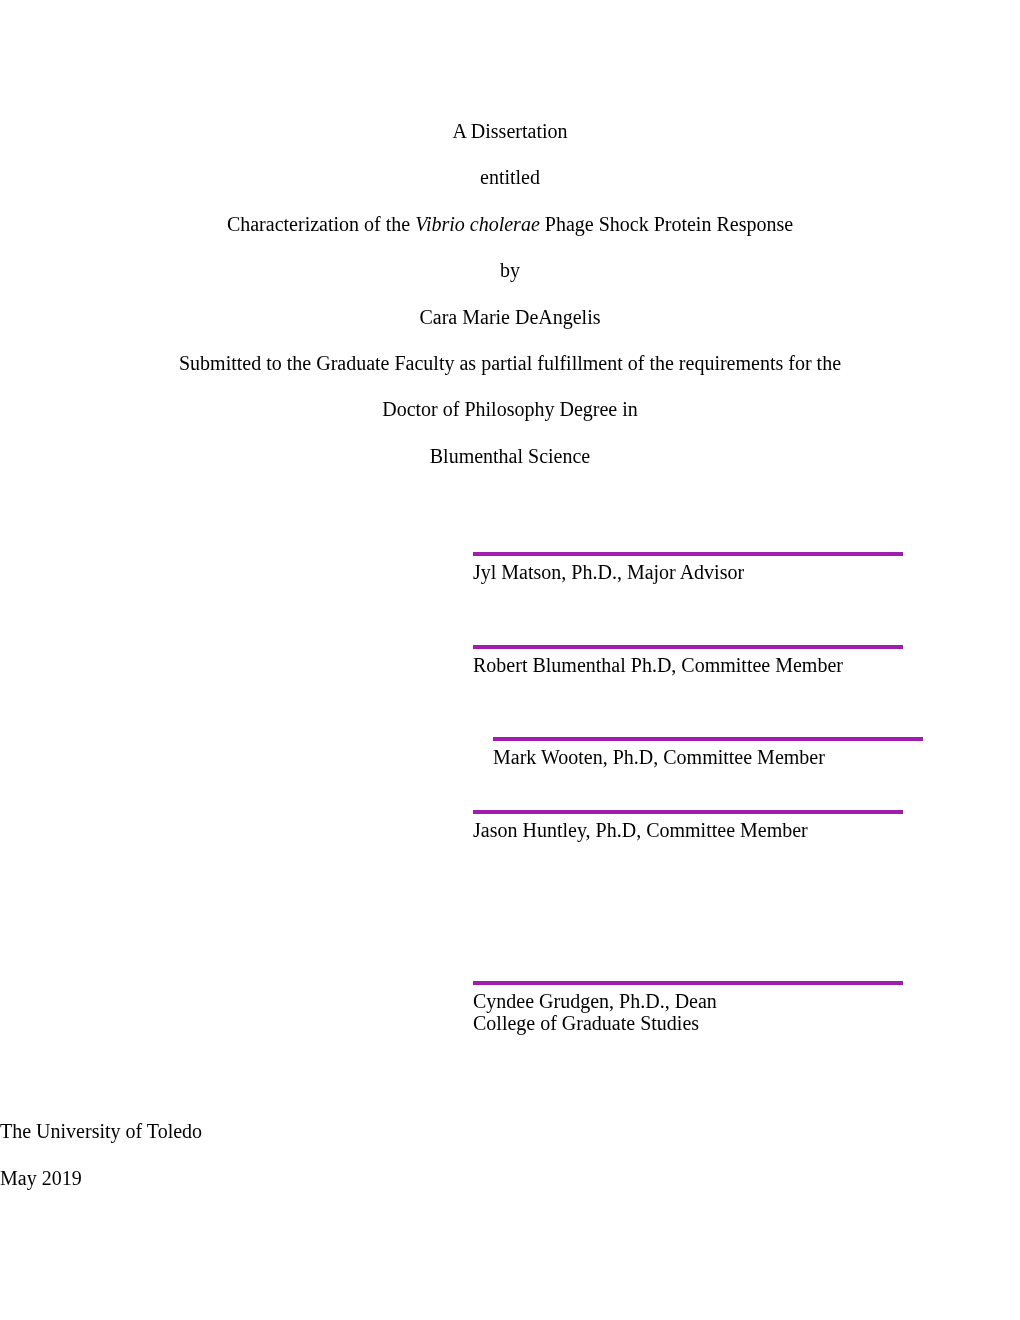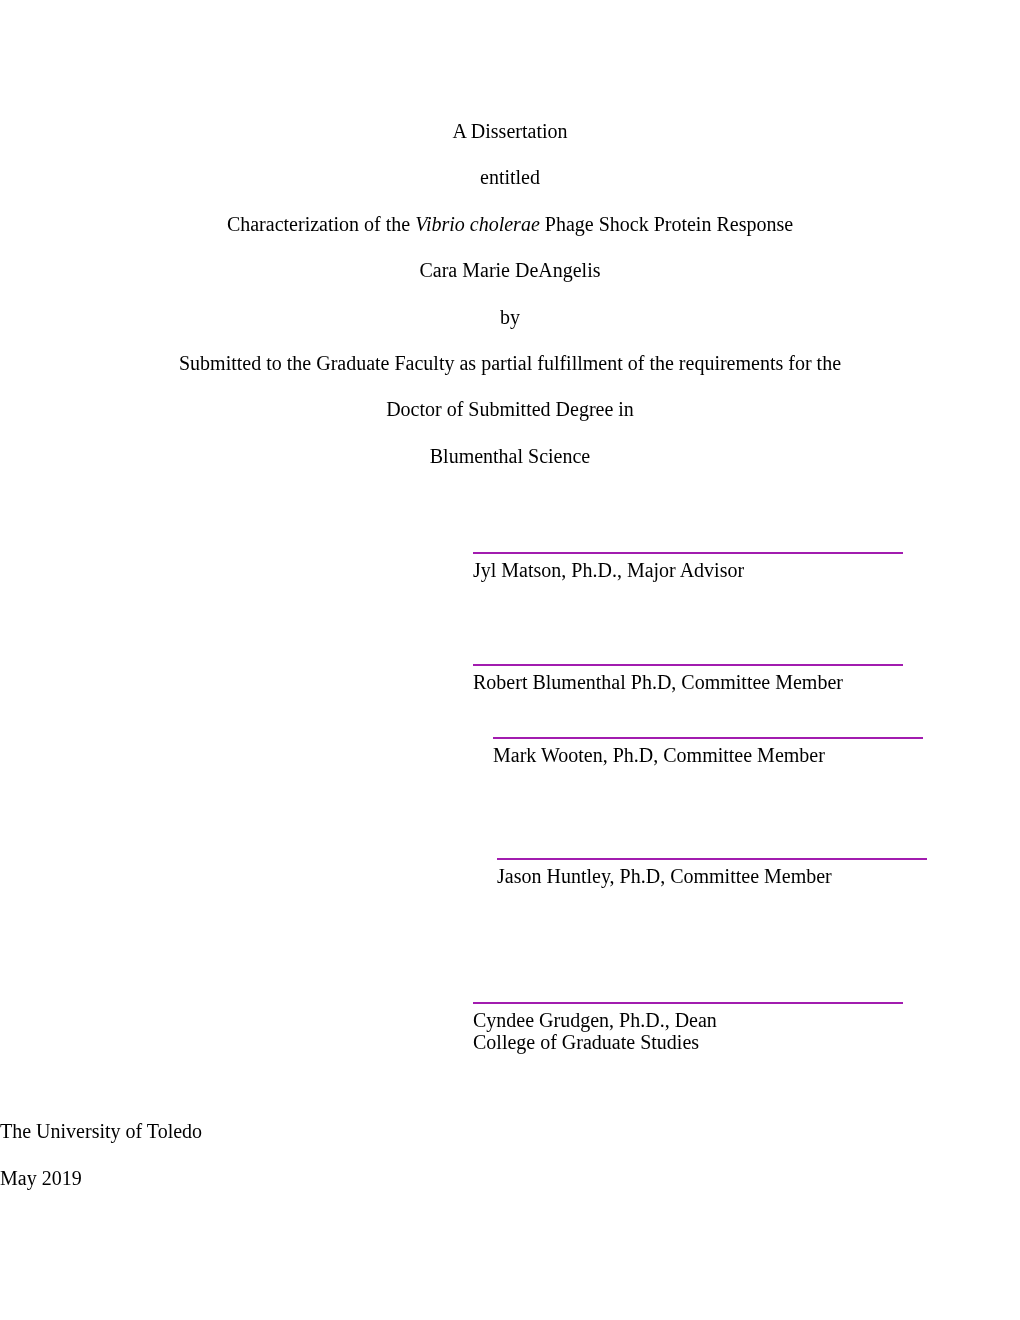--- a/index.html
+++ b/index.html
@@ -25,21 +25,21 @@
     font-size: 20px;
     line-height: 46.4px;
     white-space: nowrap;
   }
   .front-matter .line { height: 46.4px; }
   .italic { font-style: italic; }
   .sig-block {
     position: absolute;
     left: 473px;
     width: 430px;
-    border-top: 2px solid #a21caf;
+    border-top: 4px solid #a21caf;
     font-size: 20px;
     line-height: 22px;
     padding-top: 5px;
     white-space: nowrap;
   }
   .footer-block {
     position: absolute;
     top: 1108px;
     left: 0;
     right: 0;
@@ -51,45 +51,45 @@
 </style>
 </head>
 <body>
 
 <div class="page">
 
   <div class="front-matter">
     <div class="line">A Dissertation</div>
     <div class="line">entitled</div>
     <div class="line"><span>Characterization of the </span><span class="italic">Vibrio cholerae</span><span> Phage Shock Protein Response</span></div>
+    <div class="line">by</div>
     <div class="line">Cara Marie DeAngelis</div>
-    <div class="line">by</div>
     <div class="line">Submitted to the Graduate Faculty as partial fulfillment of the requirements for the</div>
-    <div class="line">Doctor of Submitted Degree in</div>
+    <div class="line">Doctor of Philosophy Degree in</div>
     <div class="line">Blumenthal Science</div>
   </div>
 
   <div class="sig-block" style="top: 552px;">
     <div>Jyl Matson, Ph.D., Major Advisor</div>
   </div>
 
-  <div class="sig-block" style="top: 664px;">
+  <div class="sig-block" style="top: 645px;">
     <div>Robert Blumenthal Ph.D, Committee Member</div>
   </div>
 
   <div class="sig-block" style="top: 737px; margin-left: 20px;">
     <div>Mark Wooten, Ph.D, Committee Member</div>
   </div>
 
-  <div class="sig-block" style="top: 858px; margin-left: 24px;">
+  <div class="sig-block" style="top: 810px;">
     <div>Jason Huntley, Ph.D, Committee Member</div>
   </div>
 
 
-  <div class="sig-block" style="top: 1002px;">
+  <div class="sig-block" style="top: 981px;">
     <div>Cyndee Grudgen, Ph.D., Dean</div>
     <div>College of Graduate Studies</div>
   </div>
 
   <div class="footer-block">
     <div>The University of Toledo</div>
     <div>May 2019</div>
   </div>
 
 </div>

